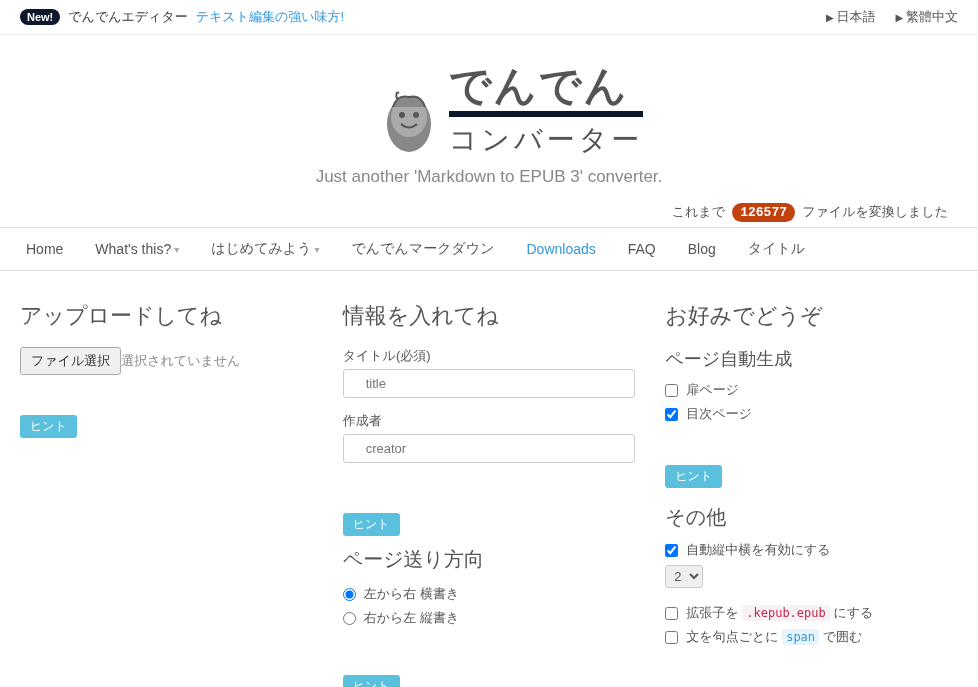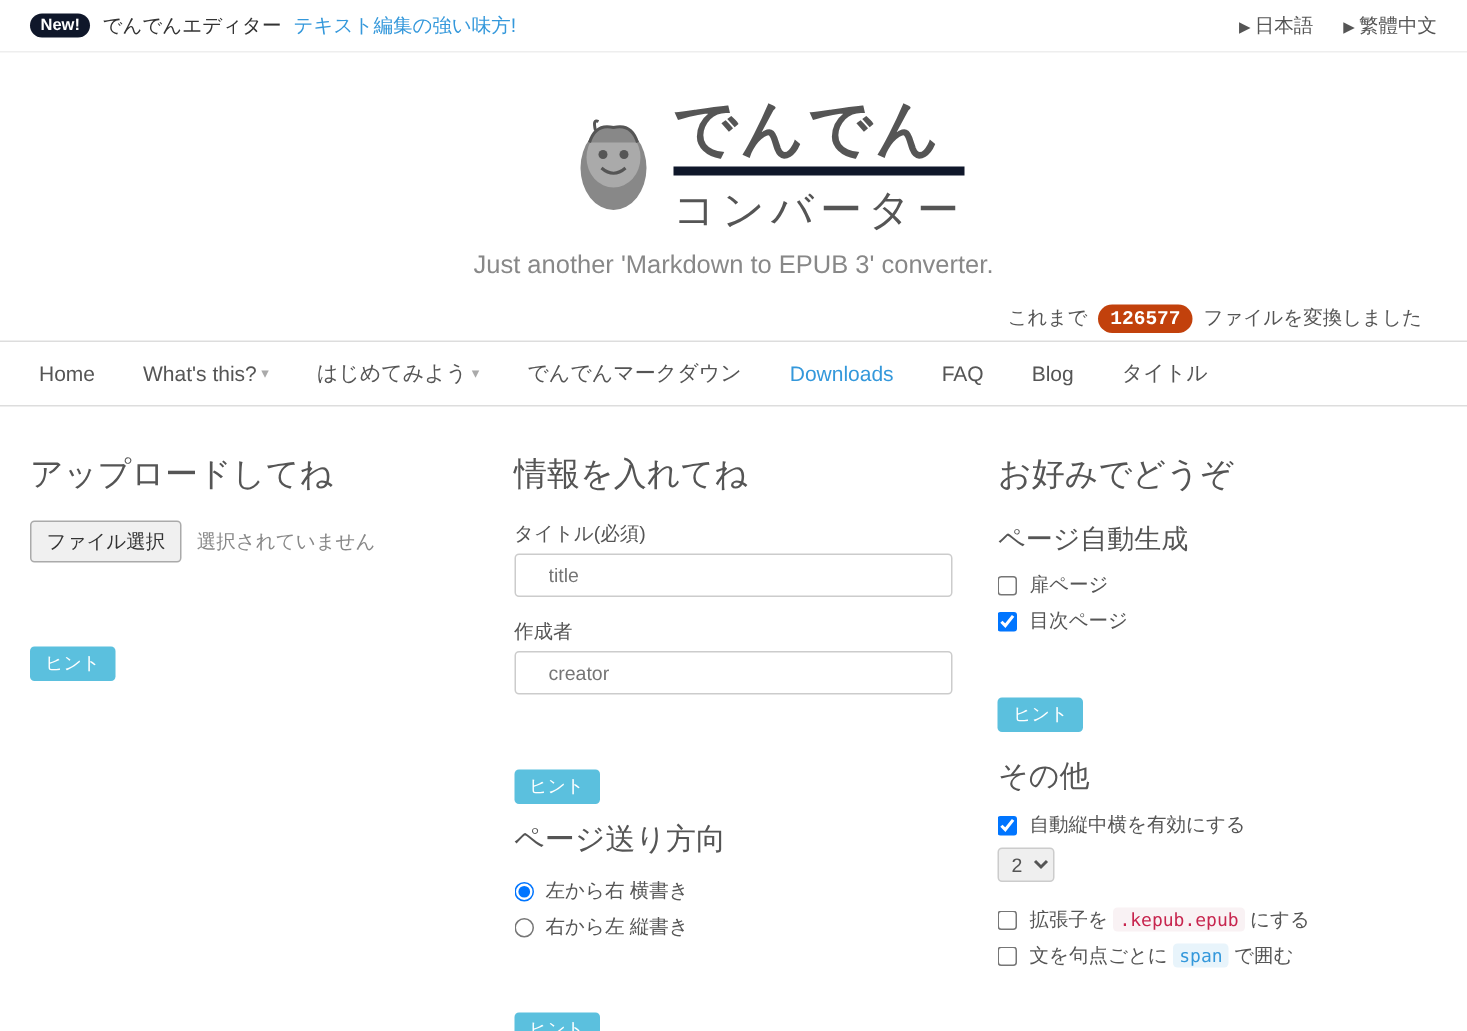--- a/index.html
+++ b/index.html
@@ -31,21 +31,21 @@
       text-decoration: none;
       font-size: 13px;
     }
     .top-bar-right a::before { content: '▶ '; font-size: 10px; }
 
     
     .header {
       text-align: center;
       padding: 30px 0 10px;
     }
-    .logo-area { display: flex; align-items: center; justify-content: center; gap: 10px; padding-left: 44px; }
+    .logo-area { display: flex; align-items: flex-end; justify-content: center; gap: 10px; padding-left: 44px; }
     .logo-text-area { display: flex; flex-direction: column; align-items: flex-start; }
     .logo-title {
       font-size: 42px;
       color: #555;
       font-weight: bold;
       letter-spacing: 2px;
       line-height: 1;
     }
     .logo-subtitle {
       font-size: 28px;
@@ -118,22 +118,21 @@
       color: #555;
       margin-bottom: 16px;
       font-weight: normal;
     }
 
     
     .upload-section {}
     .file-input-row {
       display: flex;
       align-items: center;
-      gap: 10px;
-      margin-bottom: 20px;
+      margin-bottom: 4px;
     }
     .file-button {
       background: #f0f0f0;
       border: 1px solid #aaa;
       padding: 4px 10px;
       border-radius: 3px;
       cursor: pointer;
       font-size: 13px;
       color: #333;
     }

